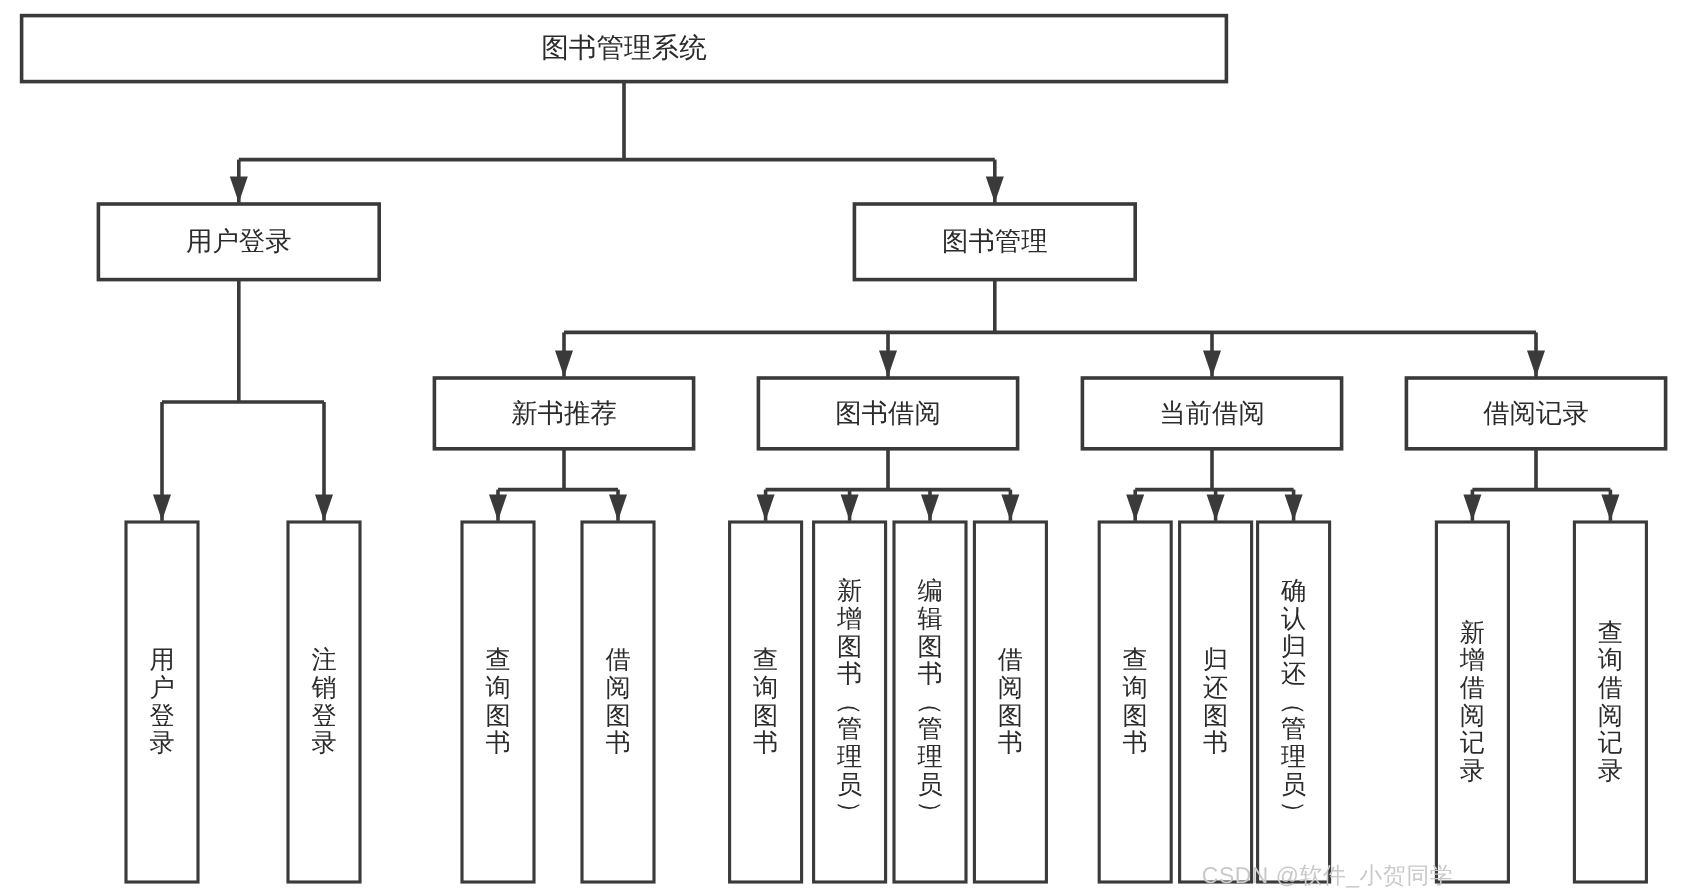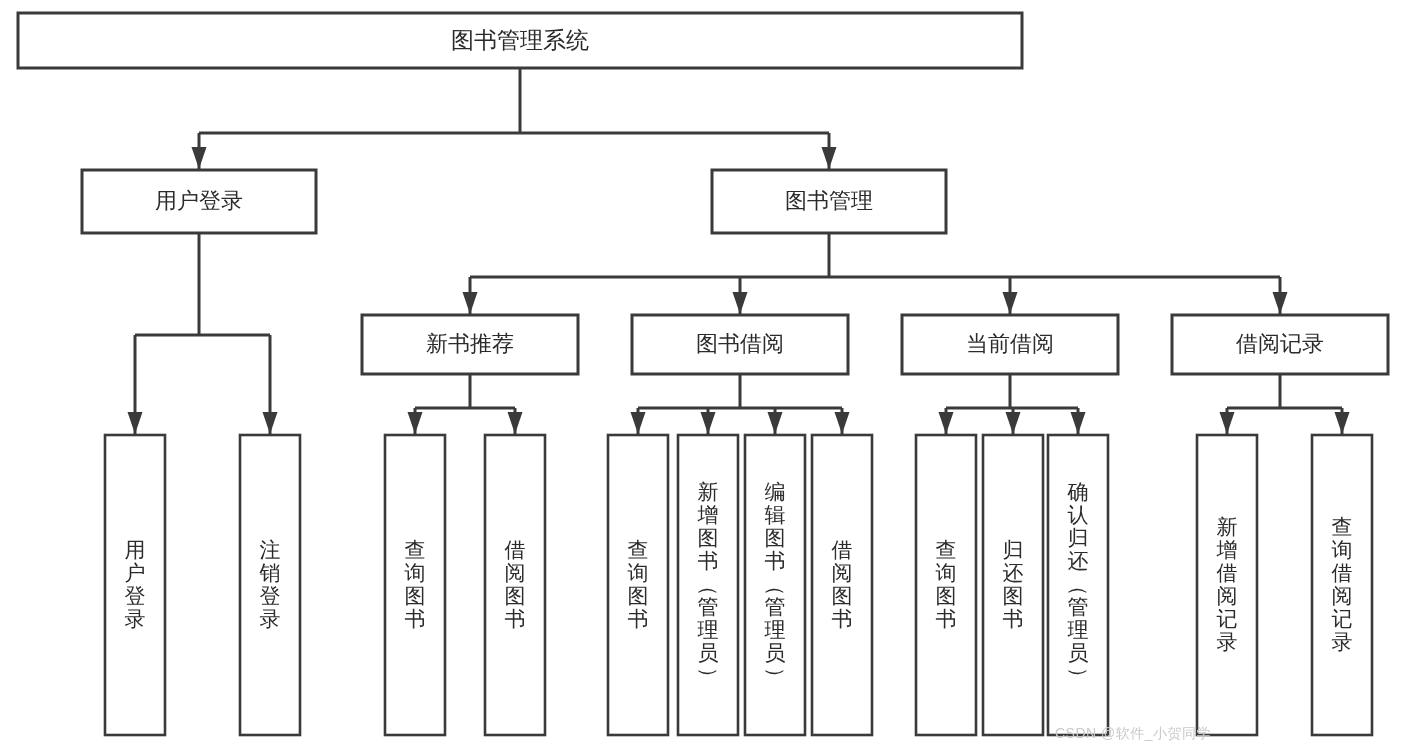--- a/index.html
+++ b/index.html
@@ -59,21 +59,21 @@
     fill: #2b2b2b;
     font-family: "Liberation Sans", "DejaVu Sans", sans-serif;
     font-size: 21px;
     text-anchor: middle;
   }
   .watermark {
     position: absolute;
     right: 10px;
     bottom: 4px;
     font-family: "Liberation Sans", "DejaVu Sans", sans-serif;
-    font-size: 14px;
+    font-size: 19px;
     color: #c9c9c9;
     white-space: nowrap;
     letter-spacing: 0.5px;
     user-select: none;
   }
 </style>
 </head>
 <body>
 
 <div id="diagram-root">

